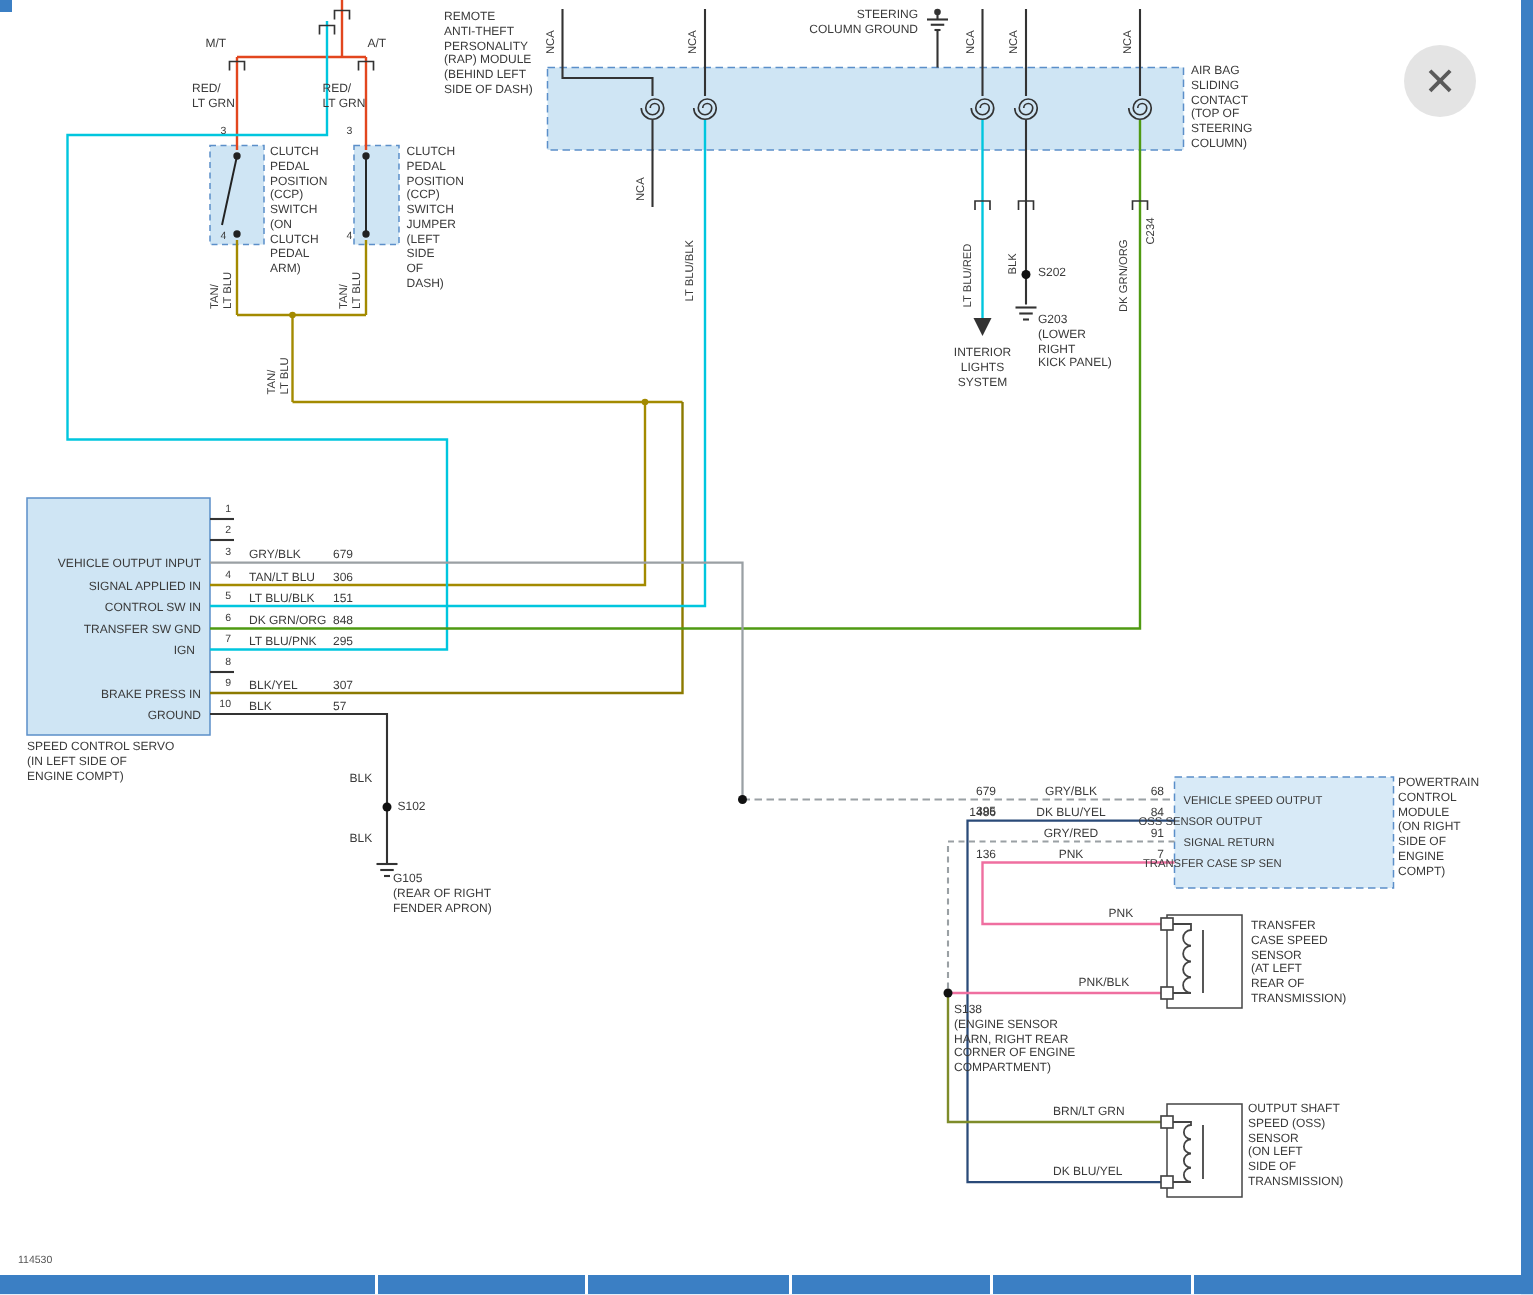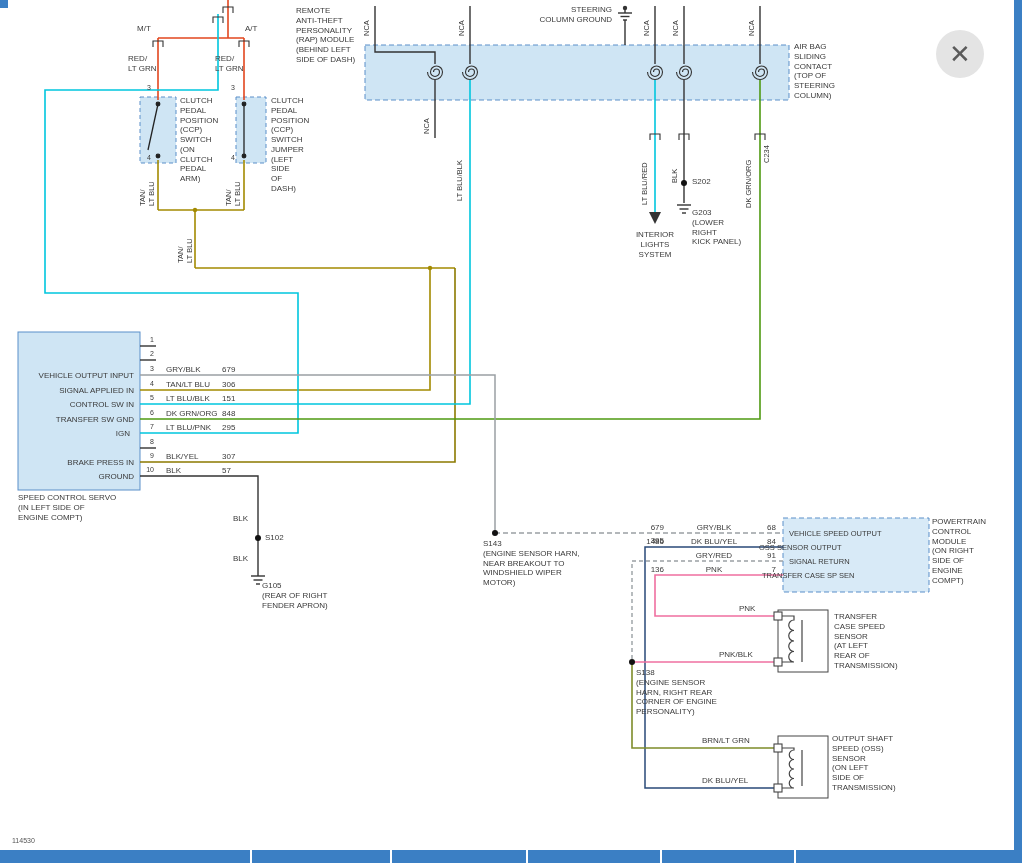--- a/index.html
+++ b/index.html
@@ -253,30 +253,25 @@
   <div class="lbl" style="left:222px;top:423px">295</div>
   <div class="lbl" style="left:222px;top:452px">307</div>
   <div class="lbl" style="left:222px;top:466px">57</div>
 
   <div class="lbl" style="left:233px;top:514px">BLK</div>
   <div class="lbl" style="left:233px;top:554px">BLK</div>
   <div class="lbl" style="left:265px;top:533px">S102</div>
   <div class="lbl" style="left:262px;top:581px">G105
 (REAR OF RIGHT
 FENDER APRON)</div>
-  <div class="lbl" style="left:483px;top:539px">S143
-(ENGINE SENSOR HARN,
-NEAR BREAKOUT TO
-WINDSHIELD WIPER
-MOTOR)</div>
   <div class="lbl" style="left:636px;top:668px">S138
 (ENGINE SENSOR
 HARN, RIGHT REAR
 CORNER OF ENGINE
-PERSONALITY)</div>
+COMPARTMENT)</div>
 
   <div class="lbl r" style="left:638px;top:523px;width:26px">679</div>
   <div class="lbl r" style="left:638px;top:537px;width:26px">1486</div>
   <div class="lbl r" style="left:638px;top:536px;width:26px">395</div>
   <div class="lbl r" style="left:638px;top:565px;width:26px">136</div>
   <div class="lbl c" style="left:682px;top:523px;width:64px">GRY/BLK</div>
   <div class="lbl c" style="left:682px;top:537px;width:64px">DK BLU/YEL</div>
   <div class="lbl c" style="left:682px;top:551px;width:64px">GRY/RED</div>
   <div class="lbl c" style="left:682px;top:565px;width:64px">PNK</div>
   <div class="lbl r" style="left:760px;top:523px;width:16px">68</div>

